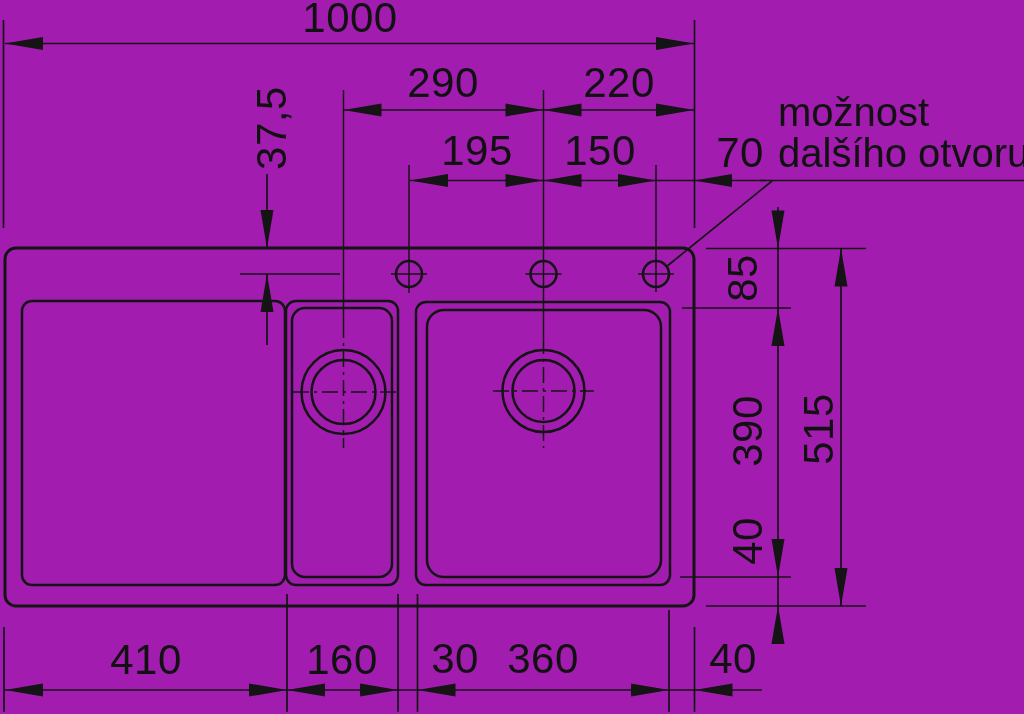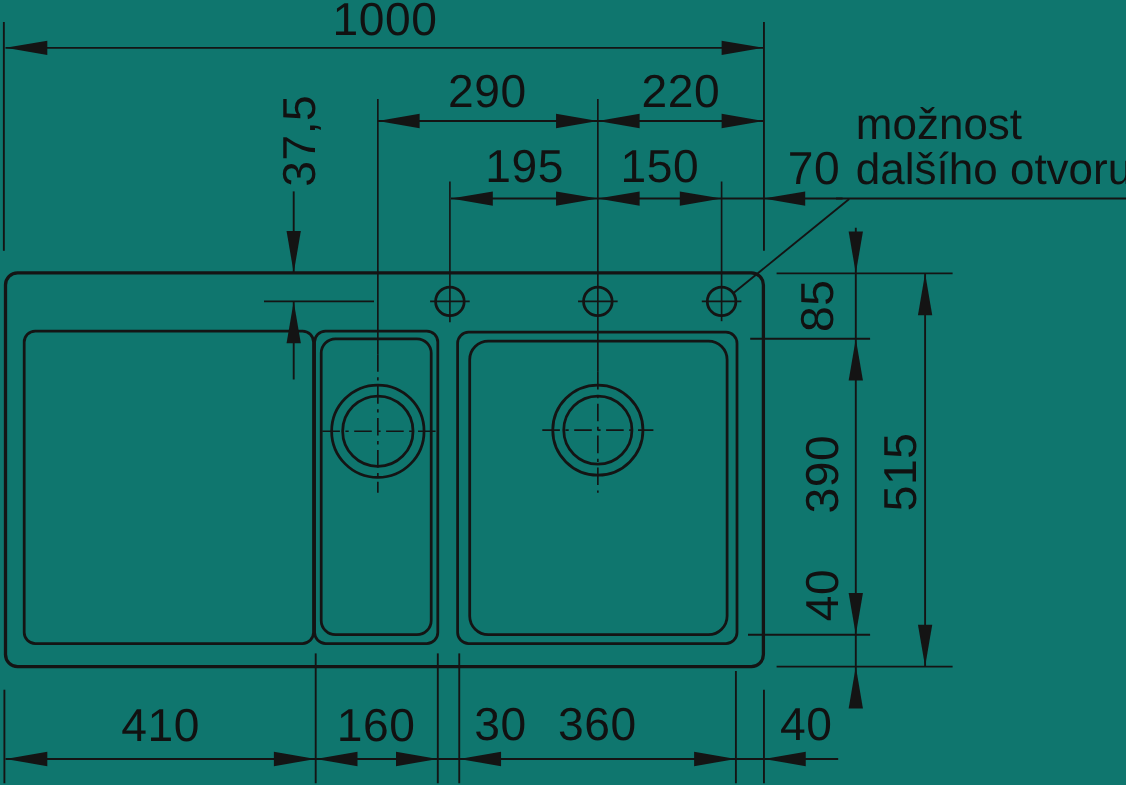--- a/index.html
+++ b/index.html
@@ -1,21 +1,21 @@
 <!DOCTYPE html>
 <html><head>
 <meta charset="utf-8">
 <style>
   html, body {
     margin: 0; padding: 0;
     background: #ffffff;
     width: 1024px; height: 714px;
     overflow: hidden;
   }
-  .stage { position: relative; width: 1024px; height: 714px; background: #0f766e; }
+  .stage { position: relative; width: 1024px; height: 714px; background: #a21caf; }
   svg { display: block; }
   
   .w-outer { fill: none; stroke: #141414; stroke-width: 3; }
   .w-bowl  { fill: none; stroke: #141414; stroke-width: 2.5; }
   .w-dim   { fill: none; stroke: #141414; stroke-width: 1.7; }
   .w-cl    { fill: none; stroke: #141414; stroke-width: 1.5; }
   .dashdot { stroke-dasharray: 16 5 3 5; }
   .arr     { fill: #141414; stroke: none; }
   text {
     font-family: "Liberation Sans", "DejaVu Sans", sans-serif;

